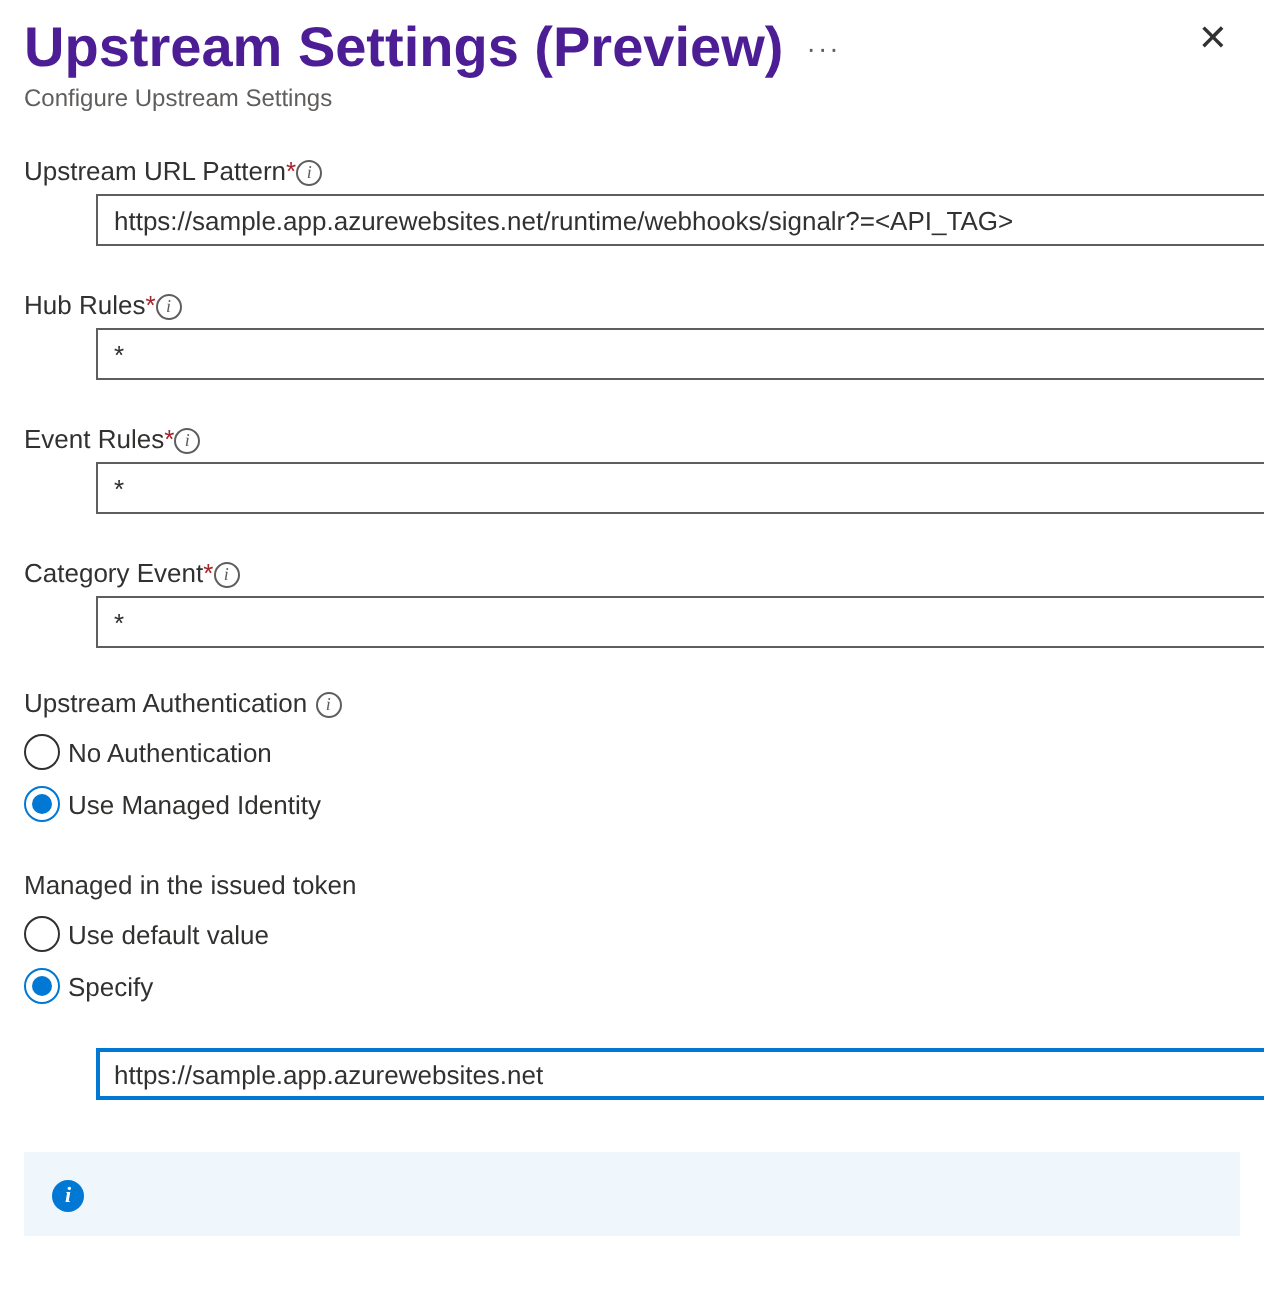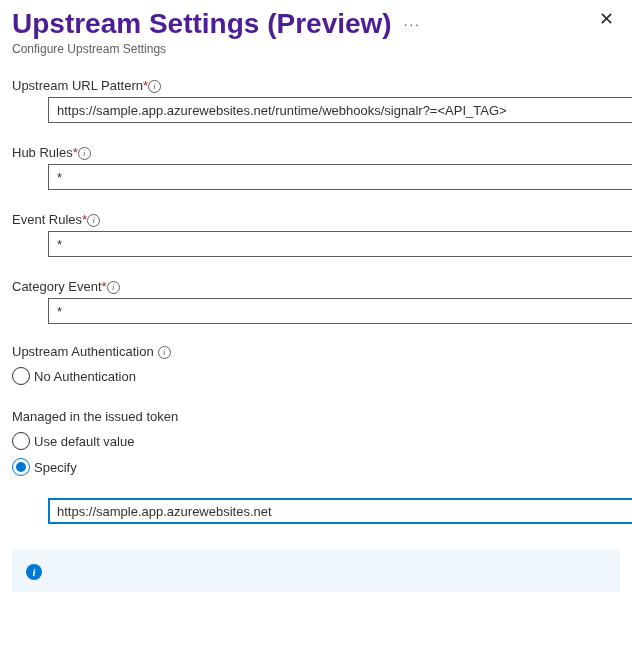--- a/index.html
+++ b/index.html
@@ -109,20 +109,26 @@
 
 <div class="section-label">
   <span>Upstream Authentication</span>
   <span class="info-icon">i</span>
 </div>
 <div class="radio-group">
   <div class="radio-row">
     <span class="radio-outer"></span>
     <span class="radio-label">No Authentication</span>
   </div>
+  <div class="radio-row">
+    <span class="radio-outer selected">
+        <span class="radio-inner"></span>
+      </span>
+    <span class="radio-label">Use Managed Identity</span>
+  </div>
 </div>
 
 <div class="section-label">
   <span>Managed in the issued token</span>
 </div>
 <div class="radio-group">
   <div class="radio-row">
     <span class="radio-outer"></span>
     <span class="radio-label">Use default value</span>
   </div>

